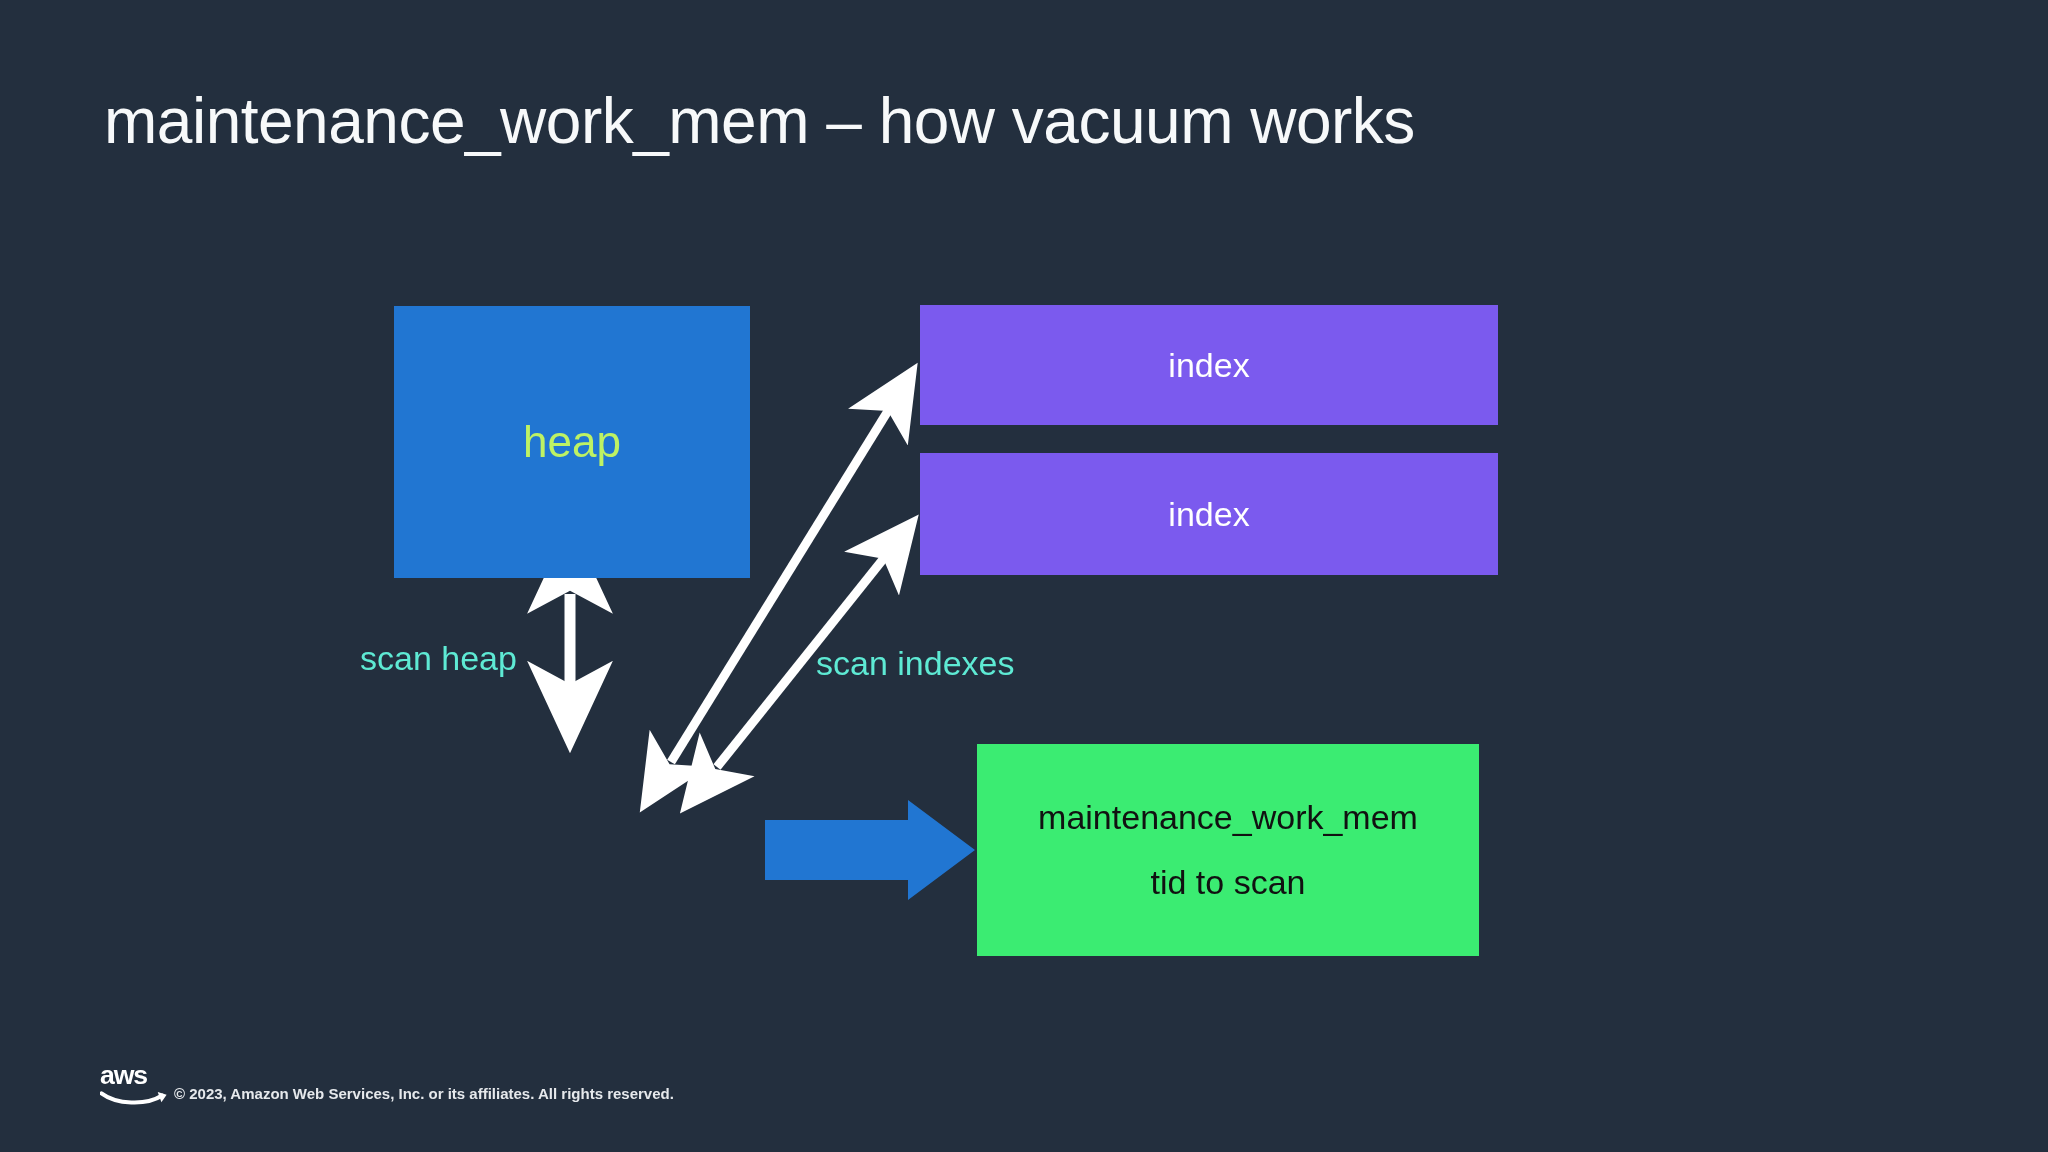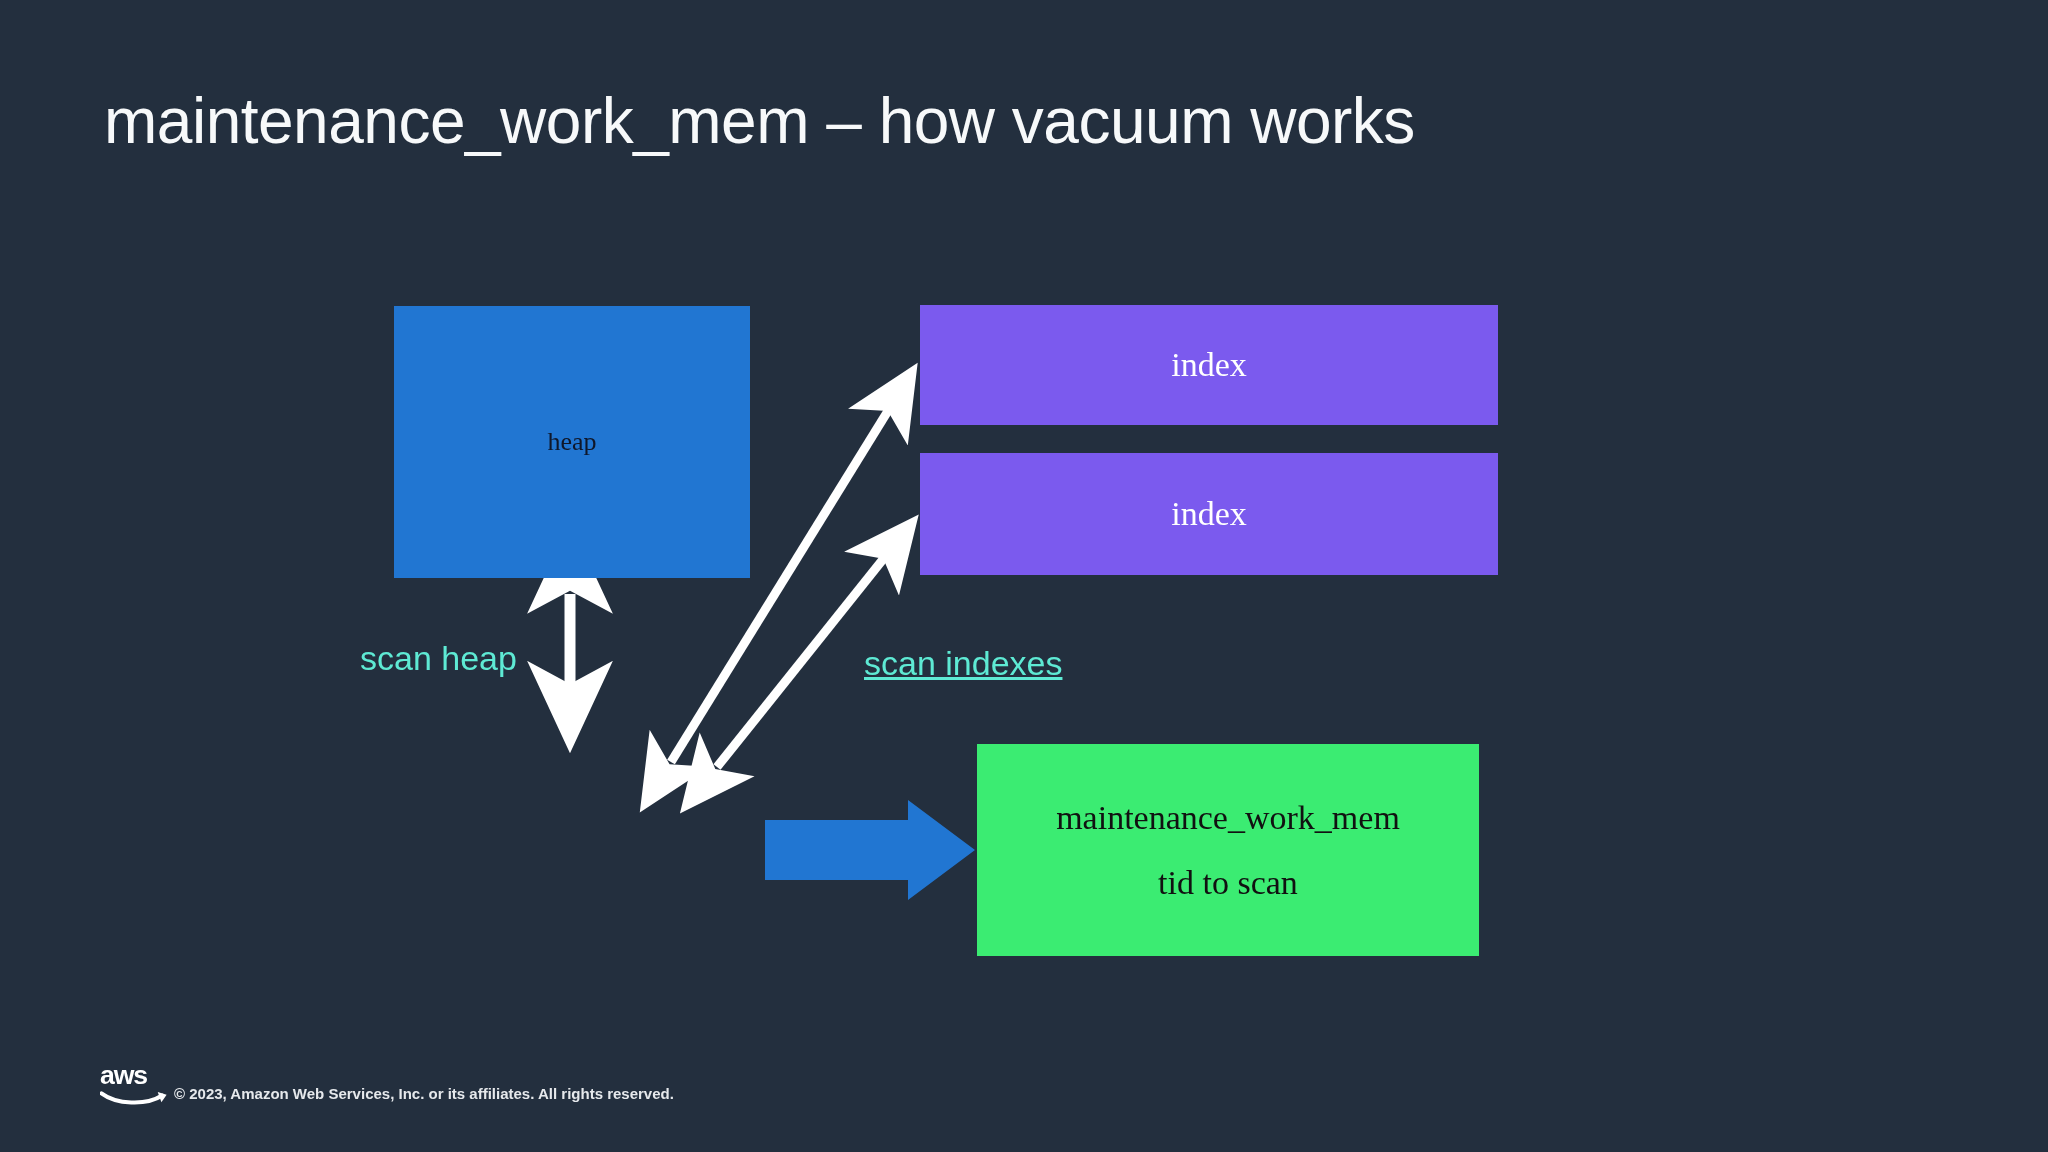--- a/index.html
+++ b/index.html
@@ -32,33 +32,32 @@
 
   
   .node-box {
     position: absolute;
     display: flex;
     flex-direction: column;
     align-items: center;
     justify-content: center;
     text-align: center;
     box-sizing: border-box;
-    font-family: Liberation Serif, serif;
   }
 
   #heap-box {
     left: 394px;
     top: 306px;
     width: 356px;
     height: 272px;
     background: #2176d2;
   }
   #heap-box .node-label {
-    font-size: 26px;
-    color: #0f172a;
+    font-size: 44px;
+    color: #bef264;
   }
 
   #index-box-1 {
     left: 920px;
     top: 305px;
     width: 578px;
     height: 120px;
     background: #7b5aee;
   }
   #index-box-2 {
@@ -106,21 +105,21 @@
   }
 
   
   .edge-label {
     position: absolute;
     font-size: 34px;
     color: #5eead4;
     white-space: nowrap;
   }
   #label-scan-heap { left: 360px; top: 639px; }
-  #label-scan-indexes { left: 864px; top: 644px; text-decoration: underline; }
+  #label-scan-indexes { left: 816px; top: 644px; }
 
   
   #connectors {
     position: absolute;
     left: 0;
     top: 0;
     width: 2048px;
     height: 1152px;
     pointer-events: none;
   }

